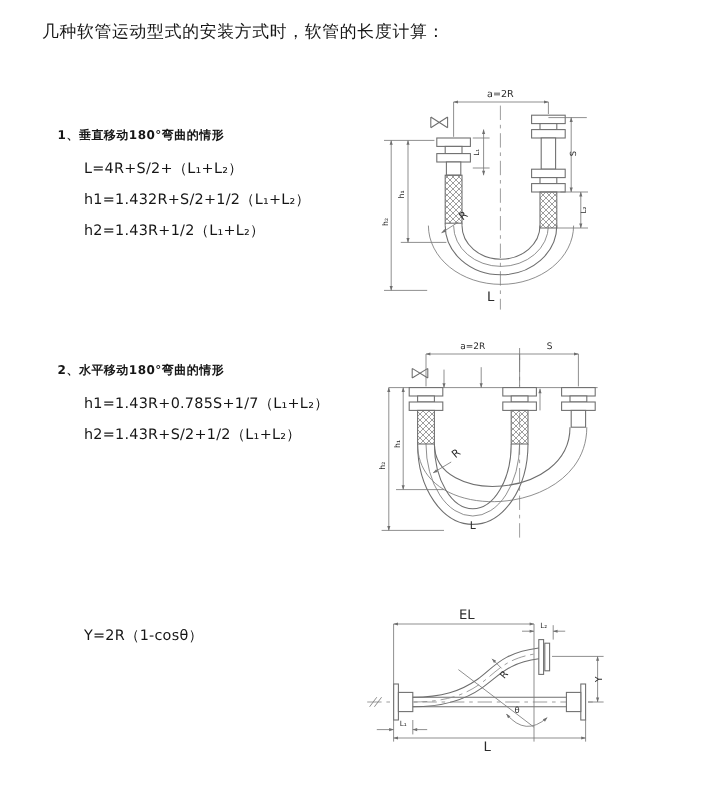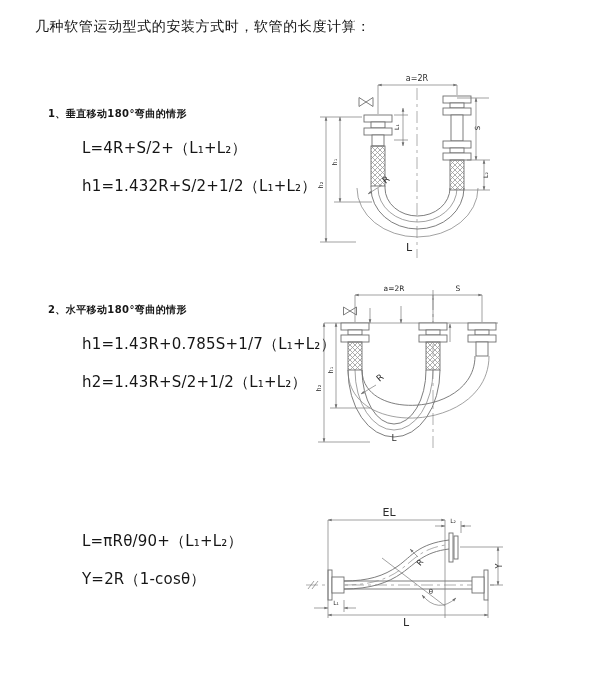--- a/index.html
+++ b/index.html
@@ -6,21 +6,21 @@
   body{
     width:600px;height:675px;background:#ffffff;position:relative;overflow:hidden;
     font-family:"DejaVu Sans","Liberation Sans",sans-serif;color:#161616;
   }
   .doc-title{
     position:absolute;left:35px;top:18px;font-size:14px;font-weight:normal;
     letter-spacing:0.6px;white-space:nowrap;
   }
   .section{position:absolute;left:48px;}
   .sec-heading{font-size:10px;font-weight:bold;line-height:18px;margin:0 0 4px 0;white-space:nowrap;letter-spacing:0.4px;}
-  .formula{font-size:15px;line-height:26px;margin:12px;padding-left:22px;white-space:nowrap;letter-spacing:0.2px;}
+  .formula{font-size:12px;line-height:26px;margin:0;padding-left:22px;white-space:nowrap;letter-spacing:0.2px;}
   #sec1{top:105px;}
   #sec2{top:301px;}
   #sec3{top:516px;}
   .dgm{position:absolute;}
   #dgm1{left:310px;top:70px;}
   #dgm2{left:310px;top:280px;}
   #dgm3{left:298px;top:500px;}
   svg text{fill:#2b2b2b;font-family:"DejaVu Sans","Liberation Sans",sans-serif;}
   .ln{stroke:#6f6f6f;stroke-width:0.9;fill:none;}
   .thin{stroke:#7a7a7a;stroke-width:0.7;fill:none;}
@@ -29,30 +29,30 @@
 </style>
 </head>
 <body>
 
 <div class="doc-title">几种软管运动型式的安装方式时，软管的长度计算：</div>
 
 <div class="section" id="sec1">
   <p class="sec-heading">1、垂直移动180°弯曲的情形</p>
   <p class="formula">L=4R+S/2+（L₁+L₂）</p>
   <p class="formula">h1=1.432R+S/2+1/2（L₁+L₂）</p>
+  <p class="formula">h2=1.43R+1/2（L₁+L₂）</p>
 </div>
 
 <div class="section" id="sec2">
   <p class="sec-heading">2、水平移动180°弯曲的情形</p>
   <p class="formula">h1=1.43R+0.785S+1/7（L₁+L₂）</p>
   <p class="formula">h2=1.43R+S/2+1/2（L₁+L₂）</p>
 </div>
 
 <div class="section" id="sec3">
-  <p class="formula">L=πRθ/90+（L₁+L₂）</p>
   <p class="formula">Y=2R（1-cosθ）</p>
 </div>
 
 <svg id="dgm1" class="dgm" width="290" height="196" viewBox="0 0 290 196">
   <defs>
     <marker id="ar1" viewBox="0 0 10 10" refX="9.5" refY="5" markerWidth="10" markerHeight="5.5" orient="auto-start-reverse">
       <path d="M0,1.6 L10,5 L0,8.4 z" fill="#6f6f6f"></path>
     </marker>
     <pattern id="hb1" width="5" height="5" patternUnits="userSpaceOnUse">
       <path d="M0,0 L5,5 M5,0 L0,5" stroke="#9a9a9a" stroke-width="0.8"></path>

